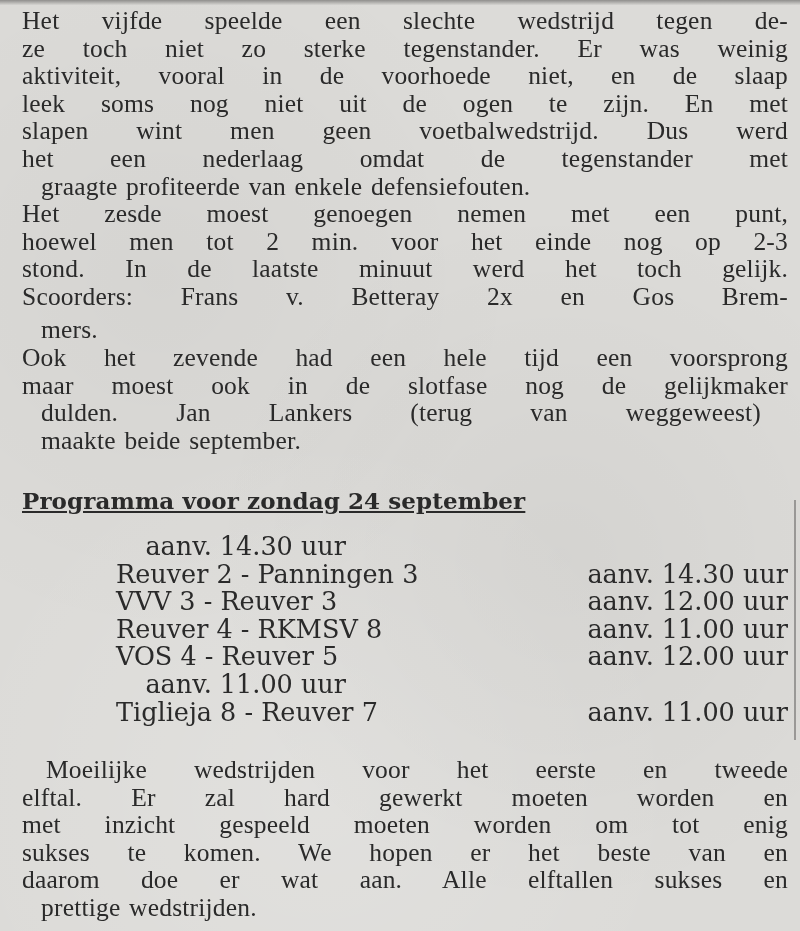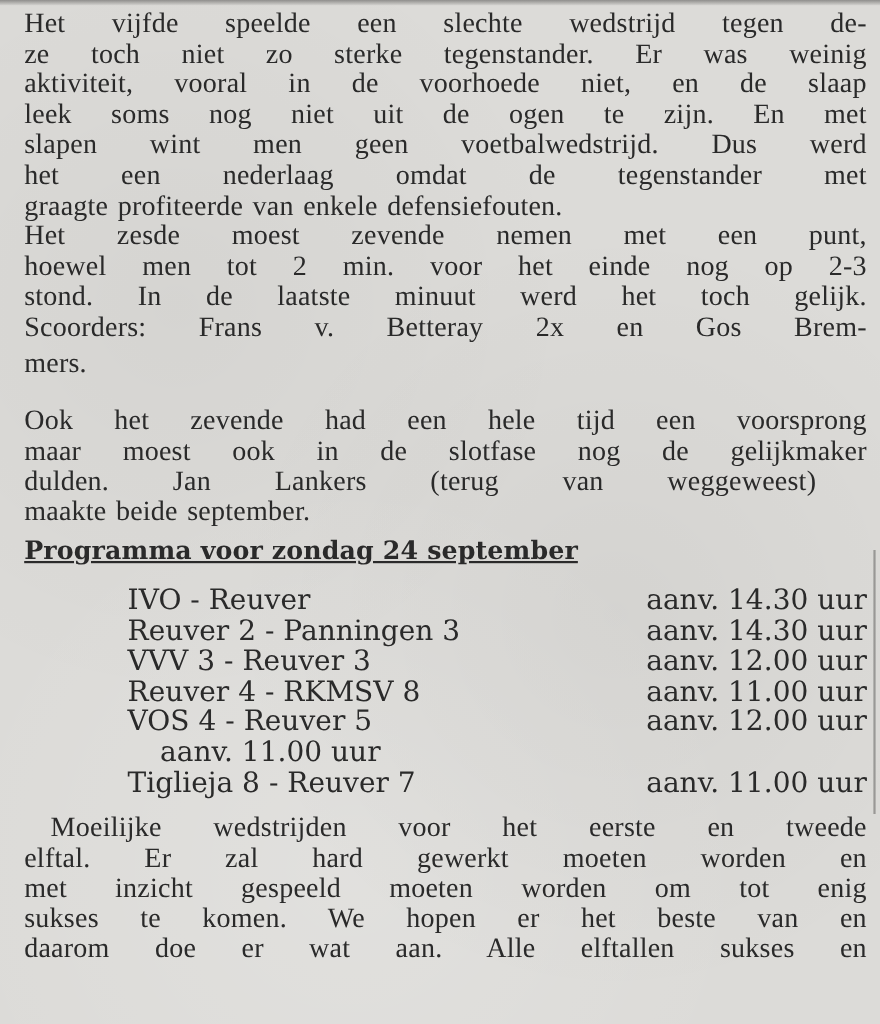--- a/index.html
+++ b/index.html
@@ -12,21 +12,21 @@
         radial-gradient(circle at 40% 85%, rgba(255,255,255,0.15) 0, transparent 40%);
       color: #2a2a2a;
       font-family: "DejaVu Serif", serif;
       position: relative;
     }
     .top-edge { position: absolute; left: 0; top: 0; width: 100%; height: 5px; background: linear-gradient(#8f8e8c, #d6d5d2); }
     .right-rule { position: absolute; right: 4px; top: 500px; width: 2px; height: 240px; background: #6e6d6b; opacity: 0.6; }
     .col { position: absolute; left: 22px; width: 766px; font-family: Liberation Serif, serif; }
     .p { font-size: 25.5px; line-height: 27.6px; letter-spacing: 0.2px; word-spacing: 2px; text-align: justify; text-align-last: justify; }
     .line { display: block; white-space: nowrap; text-align: justify; text-align-last: justify; }
-    .line.left { text-align-last: left; }
+    .line.left { text-align-last: left; margin-left: 19px; }
     .heading { position: absolute; left: 22px; top: 487px; font-size: 23px; font-weight: bold; letter-spacing: 0.1px; text-decoration: underline; }
     .sched { position: absolute; left: 116px; top: 533px; width: 672px; }
     .row { display: flex; height: 27.6px; font-size: 25.5px; line-height: 27.6px; }
     .match { flex: 1; white-space: nowrap; }
     .time { width: 230px; white-space: nowrap; text-align: right; }
   </style>
 </head>
 <body>
 
 <div class="top-edge"></div>
@@ -36,39 +36,38 @@
   <span class="line">Het vijfde speelde een slechte wedstrijd tegen de-</span>
   <span class="line">ze toch niet zo sterke tegenstander. Er was weinig</span>
   <span class="line">aktiviteit, vooral in de voorhoede niet, en de slaap</span>
   <span class="line">leek soms nog niet uit de ogen te zijn. En met</span>
   <span class="line">slapen wint men geen voetbalwedstrijd. Dus werd</span>
   <span class="line">het een nederlaag omdat de tegenstander met</span>
   <span class="line left">graagte profiteerde van enkele defensiefouten.</span>
 </div>
 
 <div class="col p" style="top:200px;">
-  <span class="line">Het zesde moest zevende nemen met een punt,</span>
+  <span class="line">Het zesde moest genoegen nemen met een punt,</span>
   <span class="line">hoewel men tot 2 min. voor het einde nog op 2-3</span>
   <span class="line">stond. In de laatste minuut werd het toch gelijk.</span>
   <span class="line">Scoorders: Frans v. Betteray 2x en Gos Brem-</span>
   <span class="line left" style="margin-top:6px;">mers.</span>
 </div>
 
-<div class="col p" style="top:368px;">
+<div class="col p" style="top:344px;">
   <span class="line">Ook het zevende had een hele tijd een voorsprong</span>
   <span class="line">maar moest ook in de slotfase nog de gelijkmaker</span>
   <span class="line left" style="width:720px;text-align-last:justify;">dulden. Jan Lankers (terug van weggeweest)</span>
   <span class="line left">maakte beide september.</span>
 </div>
 
 <div class="heading">Programma voor zondag 24 september</div>
 
 <div class="sched">
   <div class="row">
-    <span class="match">IVO  -  Reuver</span>
     <span class="time">aanv. 14.30 uur</span>
   </div>
   <div class="row">
     <span class="match">Reuver 2  -  Panningen 3</span>
     <span class="time">aanv. 14.30 uur</span>
   </div>
   <div class="row">
     <span class="match">VVV 3  -  Reuver 3</span>
     <span class="time">aanv. 12.00 uur</span>
   </div>
@@ -82,19 +81,20 @@
   </div>
   <div class="row">
     <span class="time">aanv. 11.00 uur</span>
   </div>
   <div class="row">
     <span class="match">Tiglieja 8  -  Reuver 7</span>
     <span class="time">aanv. 11.00 uur</span>
   </div>
 </div>
 
-<div class="col p" style="top:738px;">
+<div class="col p" style="top:756px;">
   <span class="line" style="padding-left:24px;">Moeilijke wedstrijden voor het eerste en tweede</span>
   <span class="line">elftal. Er zal hard gewerkt moeten worden en</span>
   <span class="line">met inzicht gespeeld moeten worden om tot enig</span>
   <span class="line">sukses te komen. We hopen er het beste van en</span>
   <span class="line">daarom doe er wat aan. Alle elftallen sukses en</span>
+  <span class="line left">prettige wedstrijden.</span>
 </div>
 
 </body></html>

